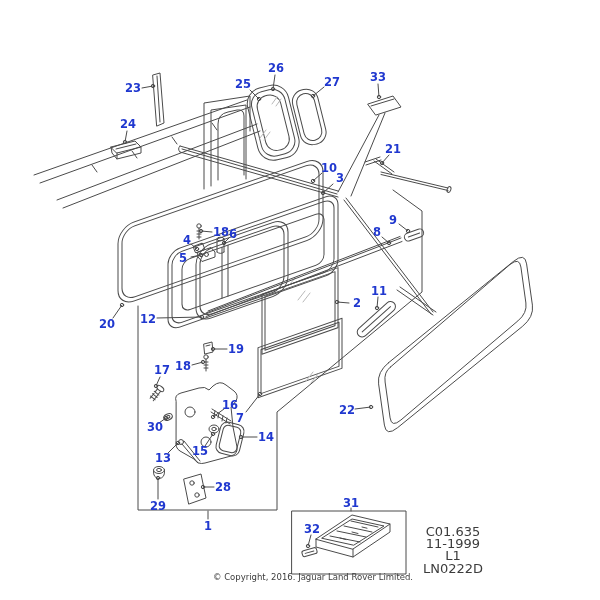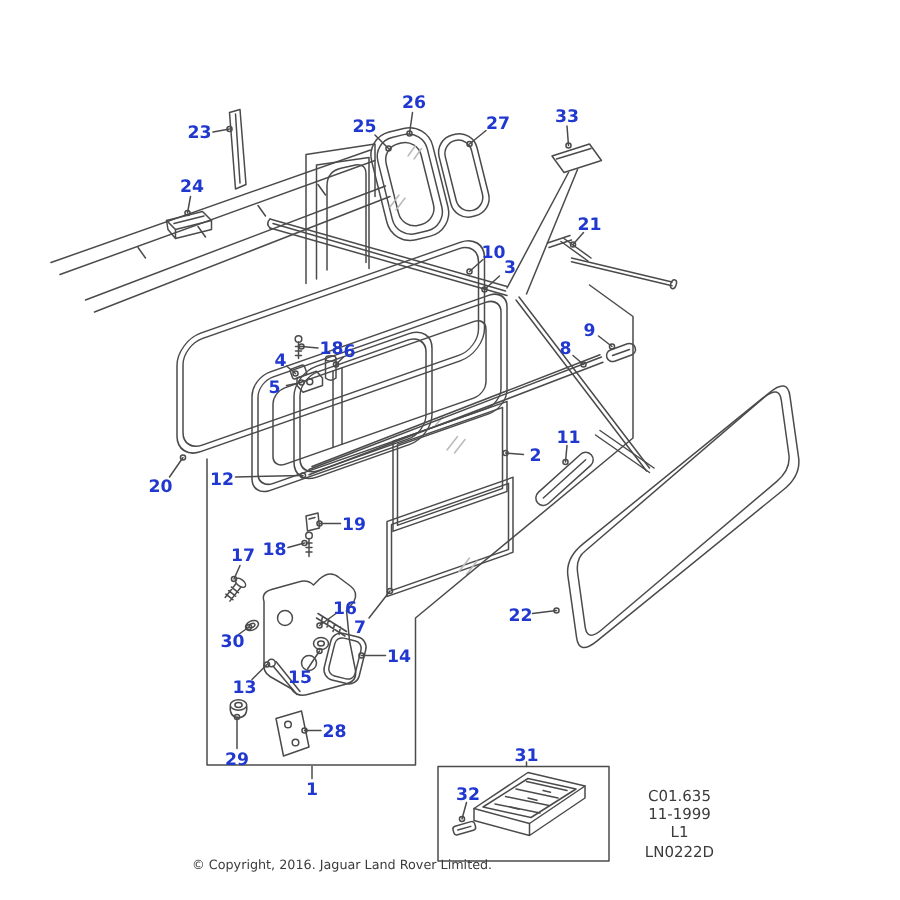--- a/index.html
+++ b/index.html
@@ -7,22 +7,22 @@
   .stage{position:relative;width:600px;height:600px;background:#fff;overflow:hidden;
          font-family:"DejaVu Sans","Liberation Sans",sans-serif;}
   svg{position:absolute;left:0;top:0;}
   .art path,.art rect,.art line,.art ellipse,.art circle{
       fill:none;stroke:var(--line);stroke-width:1;stroke-linecap:round;stroke-linejoin:round;}
   .art .mark{stroke:#b9b9b9;}
   .callout-text{fill:var(--accent);font:bold 11.5px "DejaVu Sans","Liberation Sans",sans-serif;}
   .leader{stroke:var(--leader);stroke-width:1;}
   .leader-dot{fill:#2c2c2c;stroke:none;}
   .info-block{position:absolute;left:408px;top:526px;width:90px;text-align:center;
-      font-size:10px;line-height:12.2px;color:var(--muted);}
-  .footer-copy{position:absolute;left:128px;top:572px;width:370px;
+      font-size:13px;line-height:12.2px;color:var(--muted);}
+  .footer-copy{position:absolute;left:128px;top:572px;width:370px;text-align:center;
       font-size:8.5px;color:var(--muted);}
 </style>
 </head>
 <body>
 
 <div class="stage">
 
   <svg class="art" width="600" height="600" viewBox="0 0 600 600">
 
     <g>

